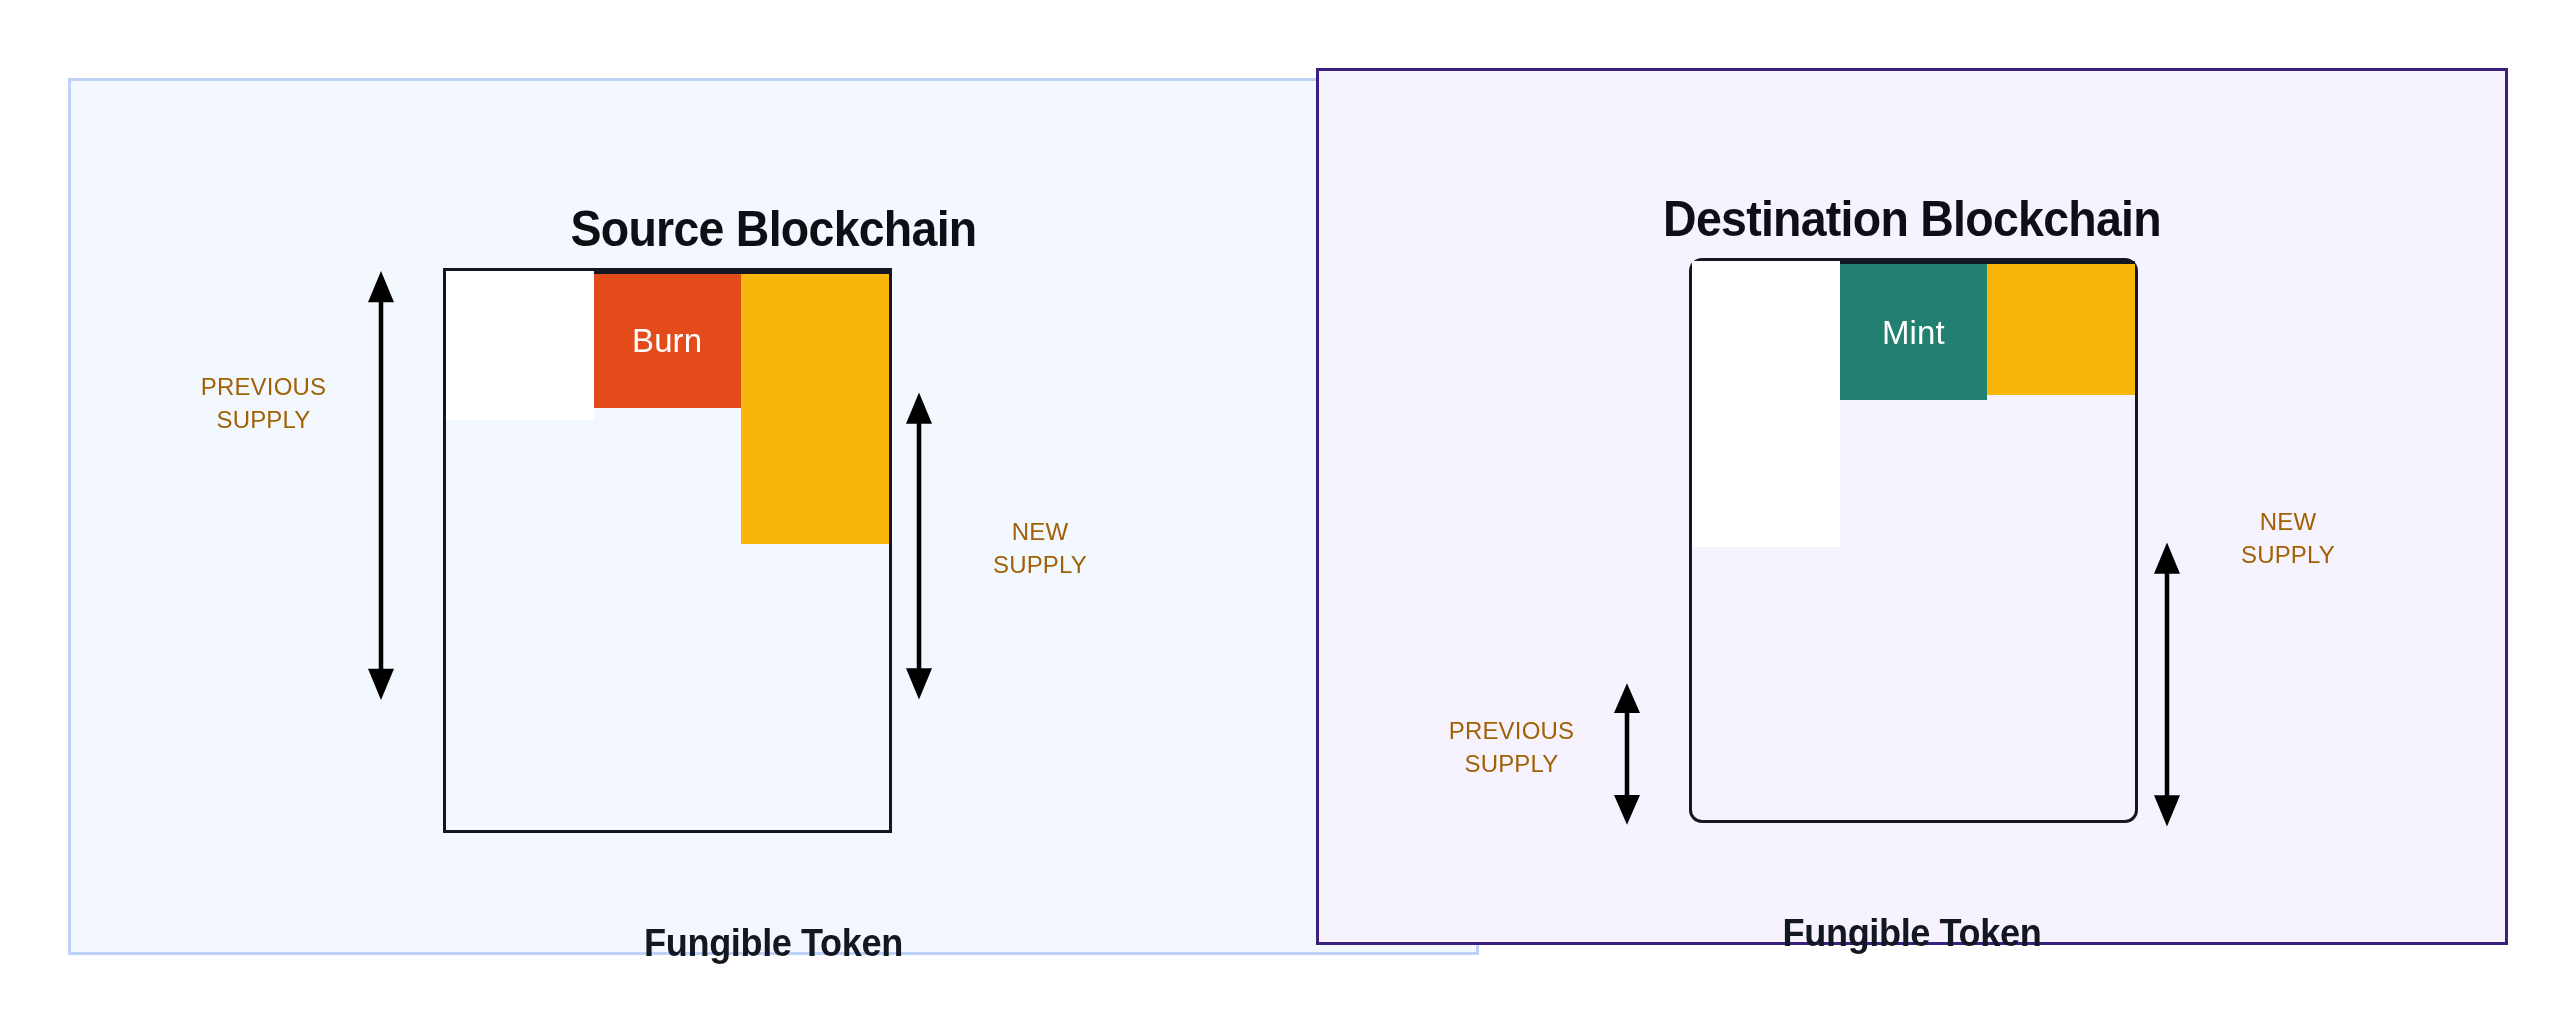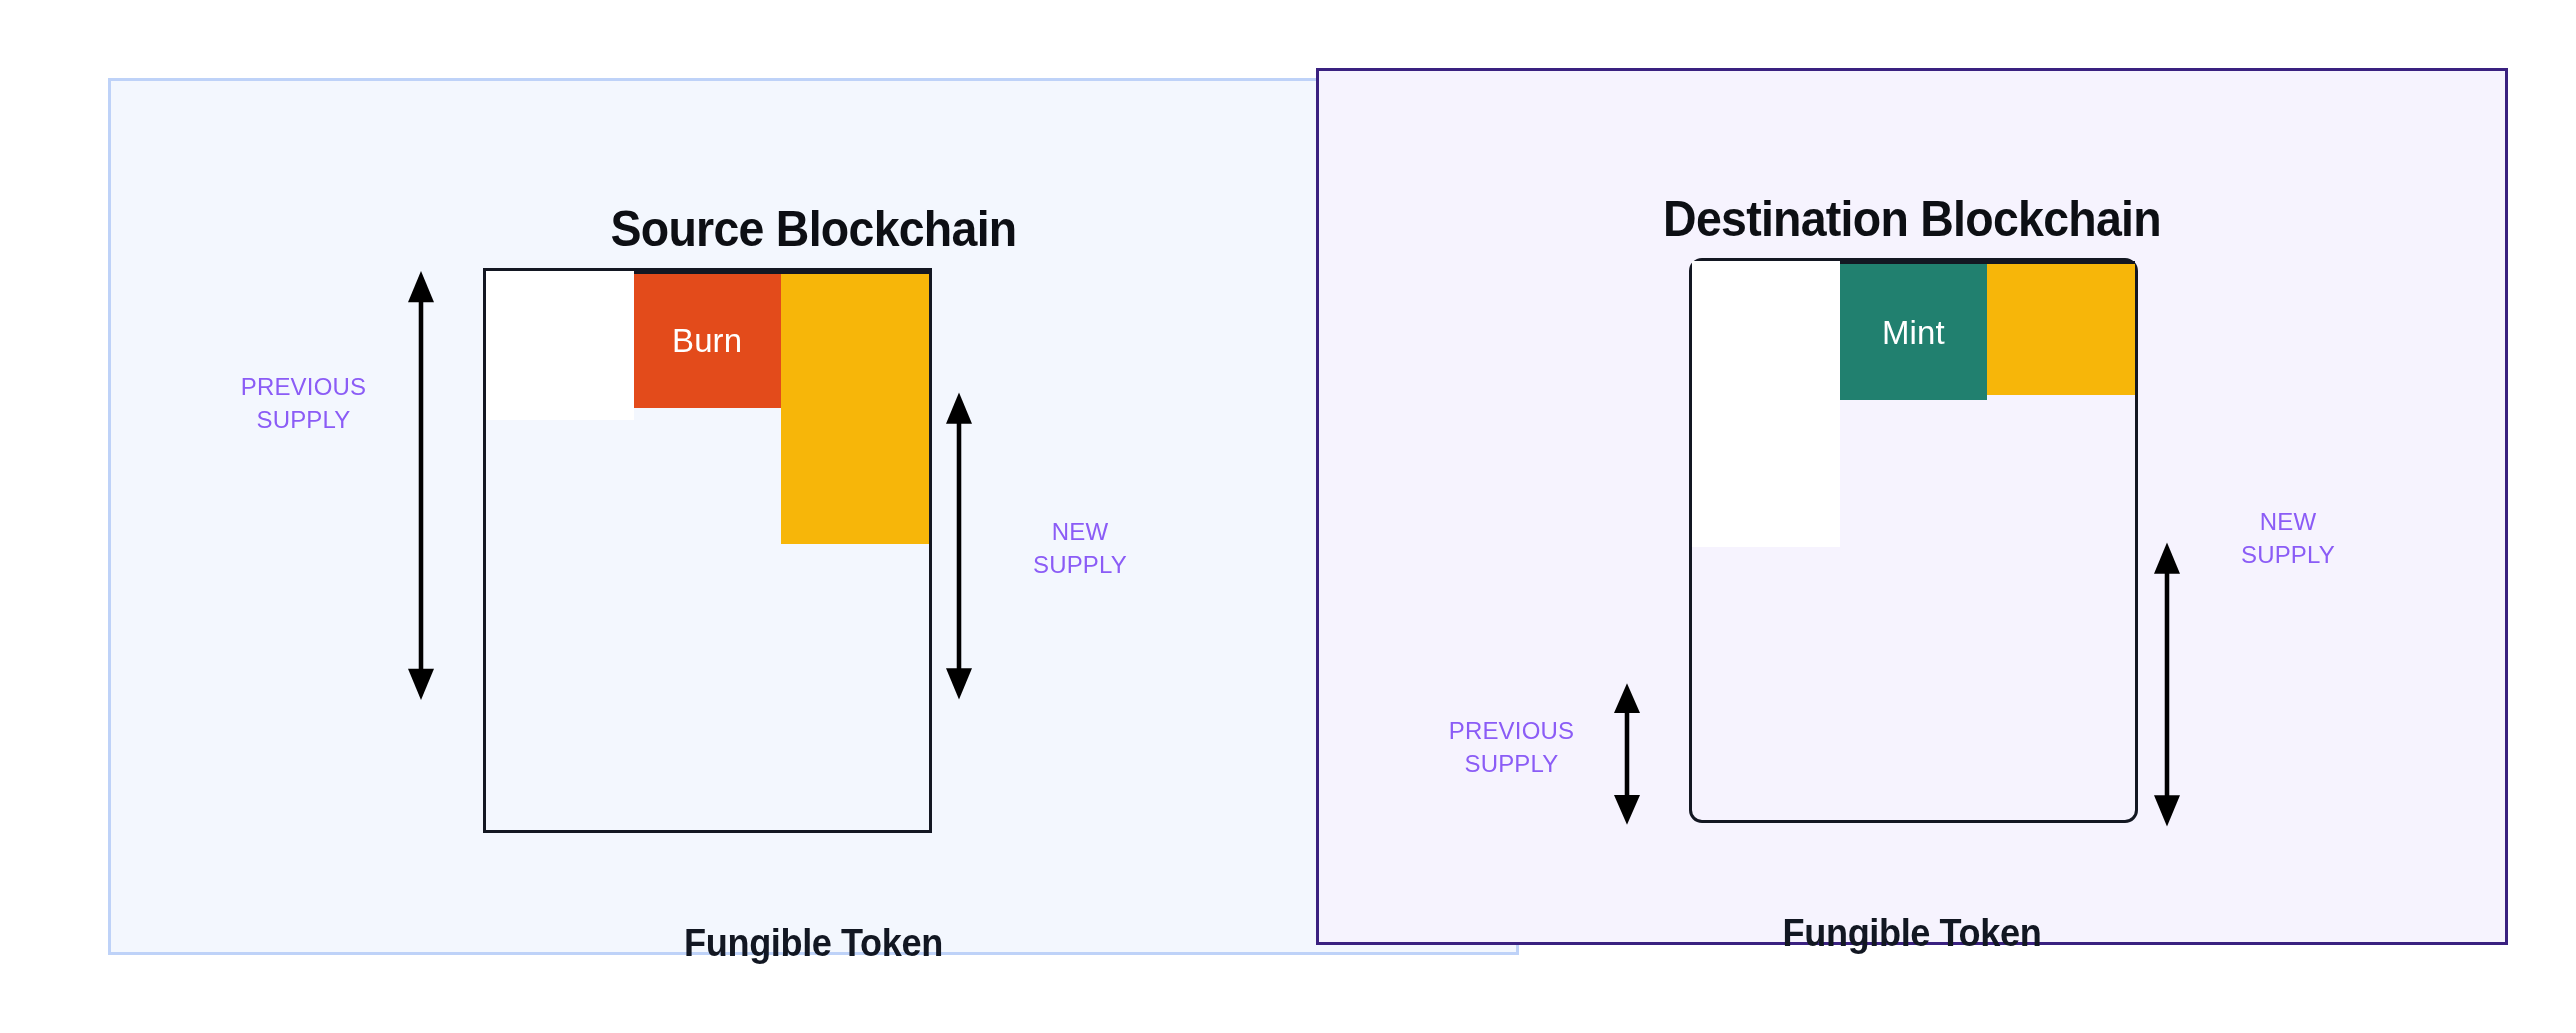--- a/index.html
+++ b/index.html
@@ -28,21 +28,20 @@
     position: absolute;
     box-sizing: border-box;
   }
   #panel-source {
     left: 68px;
     top: 78px;
     width: 1411px;
     height: 877px;
     background: #f3f7fe;
     border: 3.3px solid #bed2f8;
-    margin-left: 40px;
   }
   #panel-destination {
     left: 1316px;
     top: 68px;
     width: 1192px;
     height: 877px;
     background: #f6f3fe;
     border: 3.9px solid #3a2180;
   }
 
@@ -122,21 +121,21 @@
   }
   .dim svg {
     display: block;
     overflow: visible;
   }
   .dim-label {
     position: absolute;
     font-size: 24px;
     font-weight: 400;
     line-height: 1.38;
-    color: #8b5cf6;
+    color: #a16207;
     text-align: center;
     letter-spacing: 0.2px;
     white-space: pre-line;
   }
 </style>
 </head>
 <body>
 
 <div id="canvas">
 

